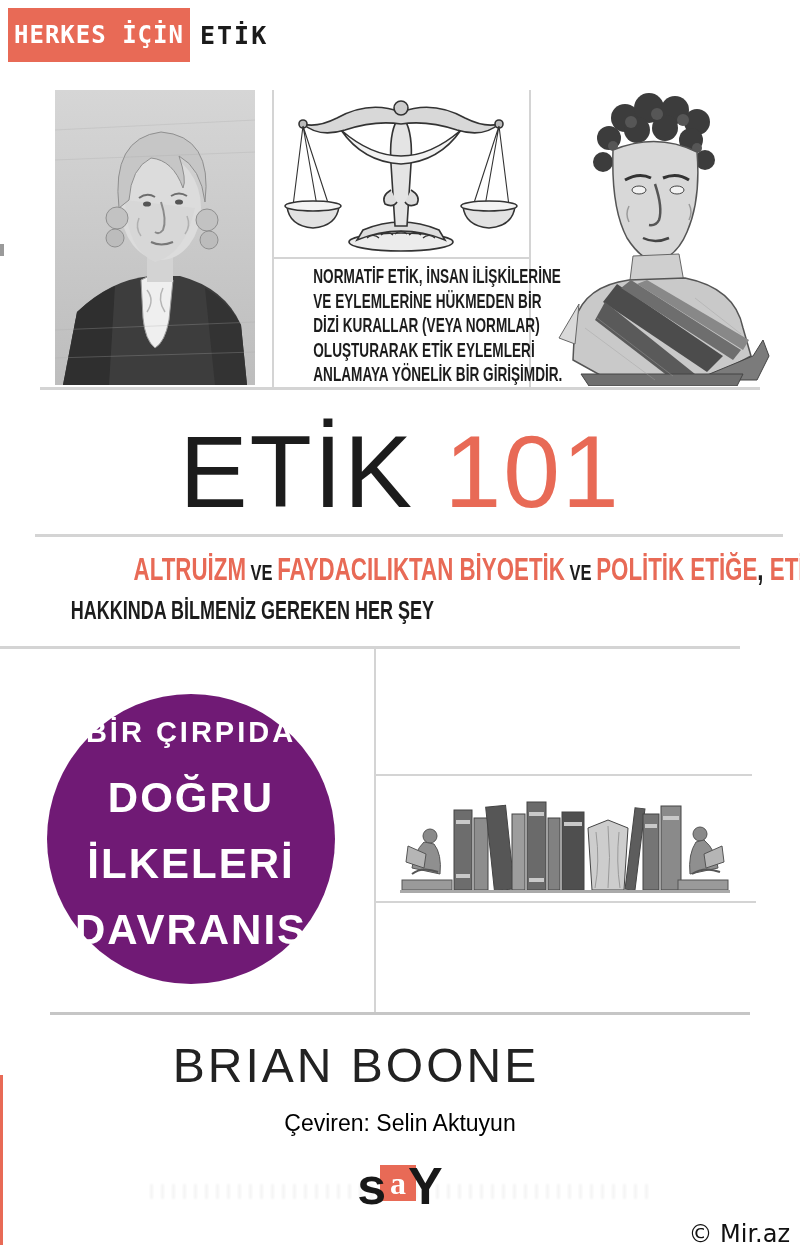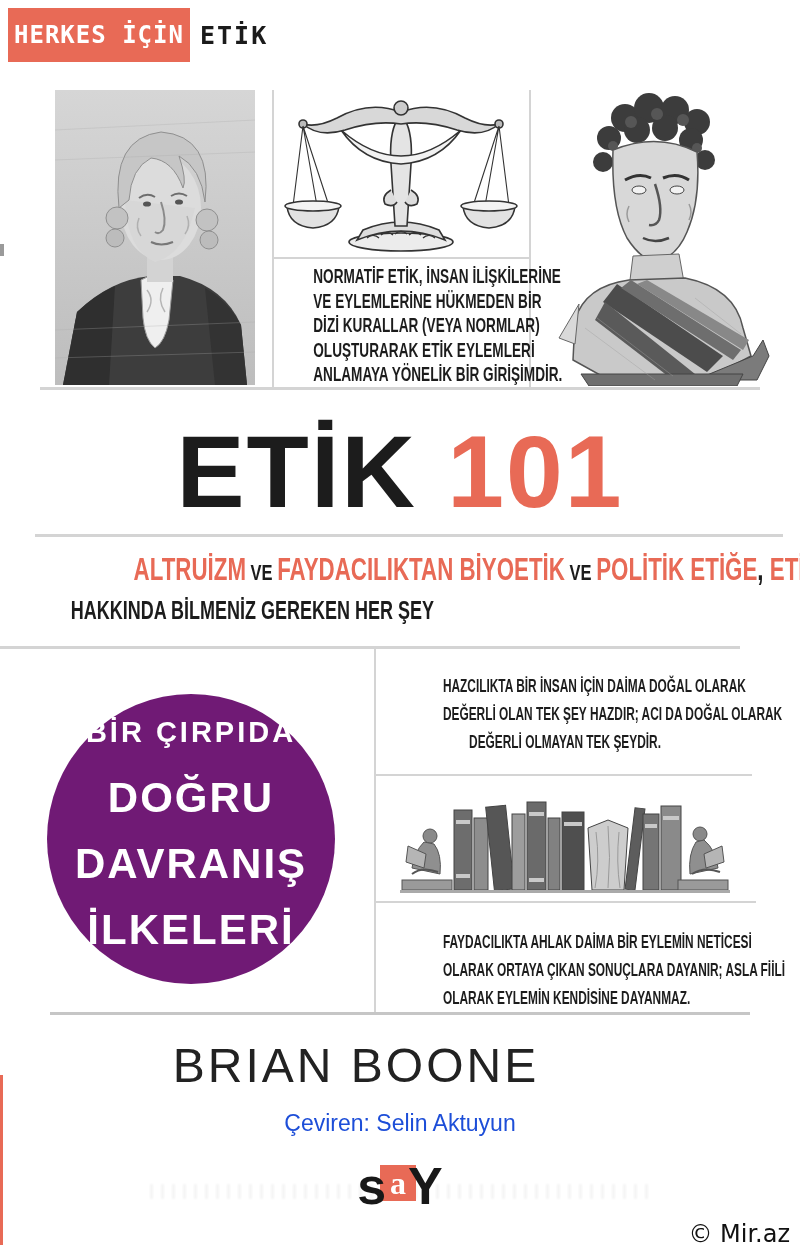--- a/index.html
+++ b/index.html
@@ -32,21 +32,21 @@
   
   .cond{font-weight:bold;color:#1c1c1c;text-align:center;}
   .cond .ln{white-space:nowrap;transform:scaleX(0.68);transform-origin:50% 50%;}
   .normative{
     position:absolute;left:272px;top:264px;width:258px;
     font-size:20px;line-height:24.5px;
   }
   
   .title{
     position:absolute;left:0;top:420px;width:800px;text-align:center;
-    font-weight:bold;font-size:102px;line-height:104px;letter-spacing:2px;
+    font-weight:normal;font-size:102px;line-height:104px;letter-spacing:2px;
     white-space:nowrap;
   }
   .title .t-black{color:#1c1c1c;}
   .title .t-accent{color:#e86a56;}
   
   .subtitle1{
     position:absolute;left:0;top:552px;width:800px;text-align:center;
     font-weight:bold;font-size:31px;line-height:36px;white-space:nowrap;
   }
   .subtitle1 .inner{display:inline-block;transform:scaleX(0.72);transform-origin:50% 50%;}
@@ -74,21 +74,21 @@
   .note .ln{white-space:nowrap;transform:scaleX(0.66);transform-origin:50% 50%;}
   .hedonism{left:380px;top:672px;width:370px;}
   .utilitarian{left:380px;top:928px;width:370px;}
   
   .author{
     position:absolute;left:0;top:1038px;width:712px;text-align:center;
     font-size:48px;letter-spacing:3px;color:#222;font-weight:normal;white-space:nowrap;
   }
   .translator{
     position:absolute;left:0;top:1110px;width:800px;text-align:center;
-    font-size:23px;color:#1d4ed8;white-space:nowrap;
+    font-size:23px;color:#000000;white-space:nowrap;
   }
   
   .say-logo{
     position:absolute;left:0;top:1158px;width:800px;height:56px;
     display:flex;align-items:center;justify-content:center;
   }
   .say-logo .s,.say-logo .y{
     font-weight:bold;font-size:52px;line-height:52px;color:#181818;
     font-family:"Liberation Sans",sans-serif;position:relative;z-index:2;
   }
@@ -287,29 +287,24 @@
   <div class="subtitle2">
     <span class="inner">HAKKINDA BİLMENİZ GEREKEN HER ŞEY</span>
   </div>
 
   <div class="gridline" style="left:0;top:646px;width:740px;height:3px;"></div>
   <div class="gridline" style="left:374px;top:646px;width:2px;height:366px;"></div>
 
   <div class="badge">
     <div class="b-small">BİR ÇIRPIDA</div>
     <div class="b-big">DOĞRU</div>
+    <div class="b-big">İLKELERİ</div>
     <div class="b-big">DAVRANIŞ</div>
-    <div class="b-big">İLKELERİ</div>
-  </div>
-
-  <div class="note hedonism cond">
-    <div class="ln">HAZCILIKTA BİR İNSAN İÇİN DAİMA DOĞAL OLARAK</div>
-    <div class="ln">DEĞERLİ OLAN TEK ŞEY HAZDIR; ACI DA DOĞAL OLARAK</div>
-    <div class="ln">DEĞERLİ OLMAYAN TEK ŞEYDİR.</div>
-  </div>
+  </div>
+
 
   <div class="gridline" style="left:376px;top:774px;width:376px;height:2px;"></div>
 
   <div class="img-abs" style="left:400px;top:788px;width:330px;height:110px;">
     <svg width="330" height="110" viewBox="0 0 330 110" xmlns="http://www.w3.org/2000/svg">
 
       <g>
         <rect x="2" y="92" width="50" height="10" fill="#9a9a9a" stroke="#555" stroke-width="1"></rect>
         <circle cx="30" cy="48" r="7" fill="#8a8a8a" stroke="#555"></circle>
         <path d="M24,54 Q14,64 12,80 L40,86 Q42,66 34,56 Z" fill="#8f8f8f" stroke="#555" stroke-width="1"></path>
@@ -349,25 +344,20 @@
         <path d="M304,52 Q316,62 318,80 L290,86 Q288,66 296,54 Z" fill="#8f8f8f" stroke="#555" stroke-width="1"></path>
         <path d="M322,58 L304,66 L306,80 L324,74 Z" fill="#b5b5b5" stroke="#555" stroke-width="1"></path>
         <path d="M292,86 q12,-8 28,-2" stroke="#555" stroke-width="2" fill="none"></path>
       </g>
       <rect x="0" y="102" width="330" height="3" fill="#aaa"></rect>
     </svg>
   </div>
 
   <div class="gridline" style="left:376px;top:901px;width:380px;height:2px;"></div>
 
-  <div class="note utilitarian cond">
-    <div class="ln">FAYDACILIKTA AHLAK DAİMA BİR EYLEMİN NETİCESİ</div>
-    <div class="ln">OLARAK ORTAYA ÇIKAN SONUÇLARA DAYANIR; ASLA FİİLİ</div>
-    <div class="ln">OLARAK EYLEMİN KENDİSİNE DAYANMAZ.</div>
-  </div>
 
   <div class="gridline" style="left:50px;top:1012px;width:700px;height:3px;background:#c6c6c6;"></div>
 
   <div class="author">BRIAN BOONE</div>
   <div class="translator">Çeviren: Selin Aktuyun</div>
 
   <div class="ghost-band"></div>
 
   <div class="say-logo">
     <span class="s">s</span>

